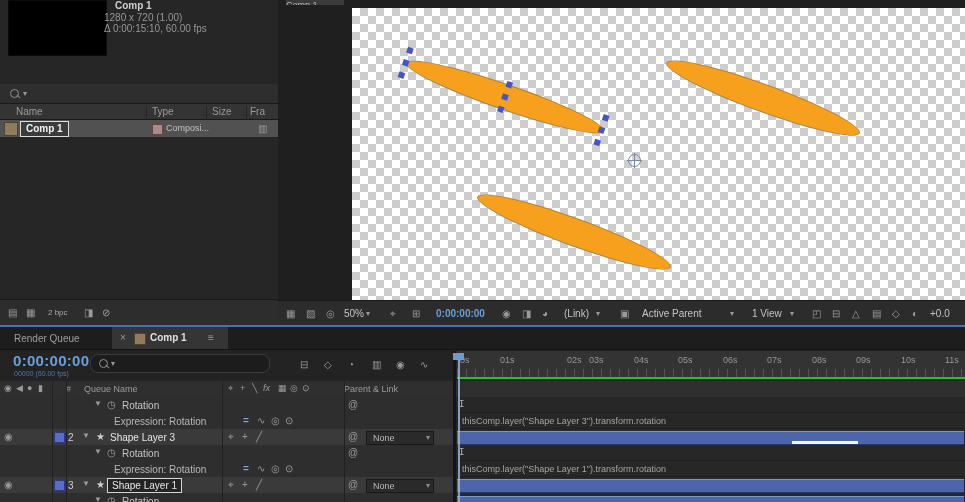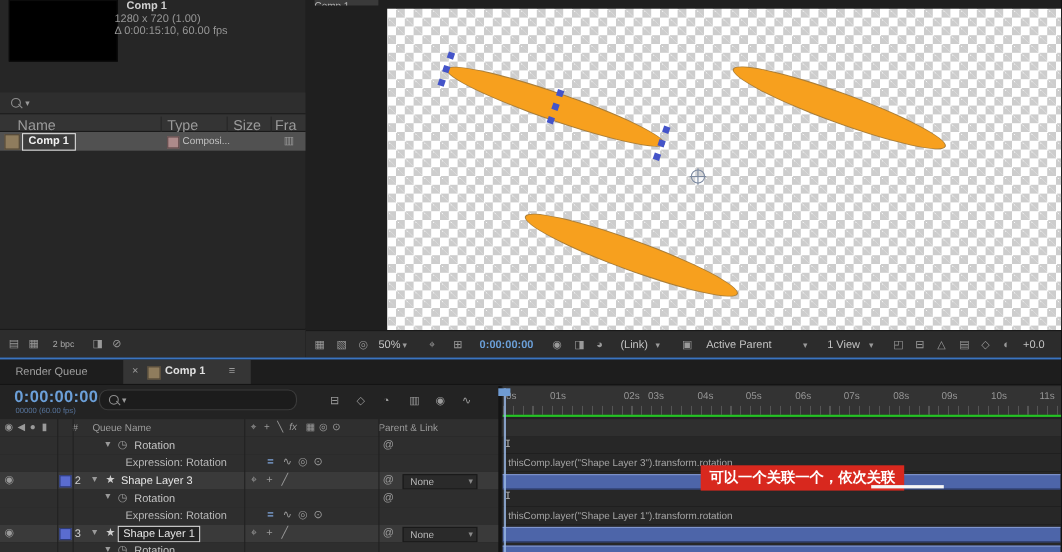--- a/index.html
+++ b/index.html
@@ -12,21 +12,21 @@
   
   #project{left:0;top:0;width:278px;height:325px;background:#262626}
   .thumb{left:8px;top:0;width:97px;height:54px;background:#000;border:1px solid #0b0b0b}
   .pi-name{left:115px;top:0;font-weight:bold;color:#cfcfcf}
   .pi-res,.pi-fps{left:104px;color:#969696;font-size:10px}
   .pi-res{top:12px}.pi-fps{top:23px}
   .psearch{left:0;top:84px;width:278px;height:19px;background:#2e2e2e;border-bottom:1px solid #1a1a1a}
   .mag{position:absolute;width:7px;height:7px;border:1px solid #8f8f8f;border-radius:50%}
   .mag::after{content:"";position:absolute;left:5px;top:6px;width:5px;height:1px;background:#8f8f8f;transform:rotate(45deg)}
   .phead{left:0;top:104px;width:278px;height:15px;background:#343434;border-bottom:1px solid #1a1a1a}
-  .phead span{position:absolute;top:2px;color:#9b9b9b;font-size:13px}
+  .phead span{position:absolute;top:2px;color:#9b9b9b;font-size:10px}
   .pcolsep{position:absolute;top:0;width:1px;height:15px;background:#262626}
   .prow{left:0;top:120px;width:278px;height:17px;background:#515151}
   .compchip{left:4px;top:2px;width:12px;height:12px;background:#8f7c5d;border:1px solid #4d4335}
   .pname-box{left:20px;top:1px;height:13px;border:1px solid #dcdcdc;background:#3c3c3c;color:#f2f2f2;
              font-weight:bold;padding:1px 5px 0 5px}
   .typechip{left:152px;top:4px;width:9px;height:9px;background:#ad8a8a;border:1px solid #5d4646}
   .ptype{left:166px;top:3px;color:#c2c2c2;font-size:9px}
   .pfoot{left:0;top:299px;width:278px;height:26px;background:#2d2d2d;border-top:1px solid #1a1a1a}
 
   
@@ -339,16 +339,15 @@
     </div>
     <div class="lbar" style="top:169px;height:7px"></div>
 
     <span class="vsep" style="left:52px"></span>
     <span class="vsep" style="left:66px"></span>
     <span class="vsep" style="left:222px"></span>
     <span class="vsep" style="left:344px"></span>
     <span class="lrsep"></span>
     <div class="a ctihead"></div>
     <div class="a cti"></div>
-    <div class="a annot">可以一个关联一个，依次关联</div>
     <div class="a annot-strip"></div>
   </section>
 </div>
 
 </body></html>

